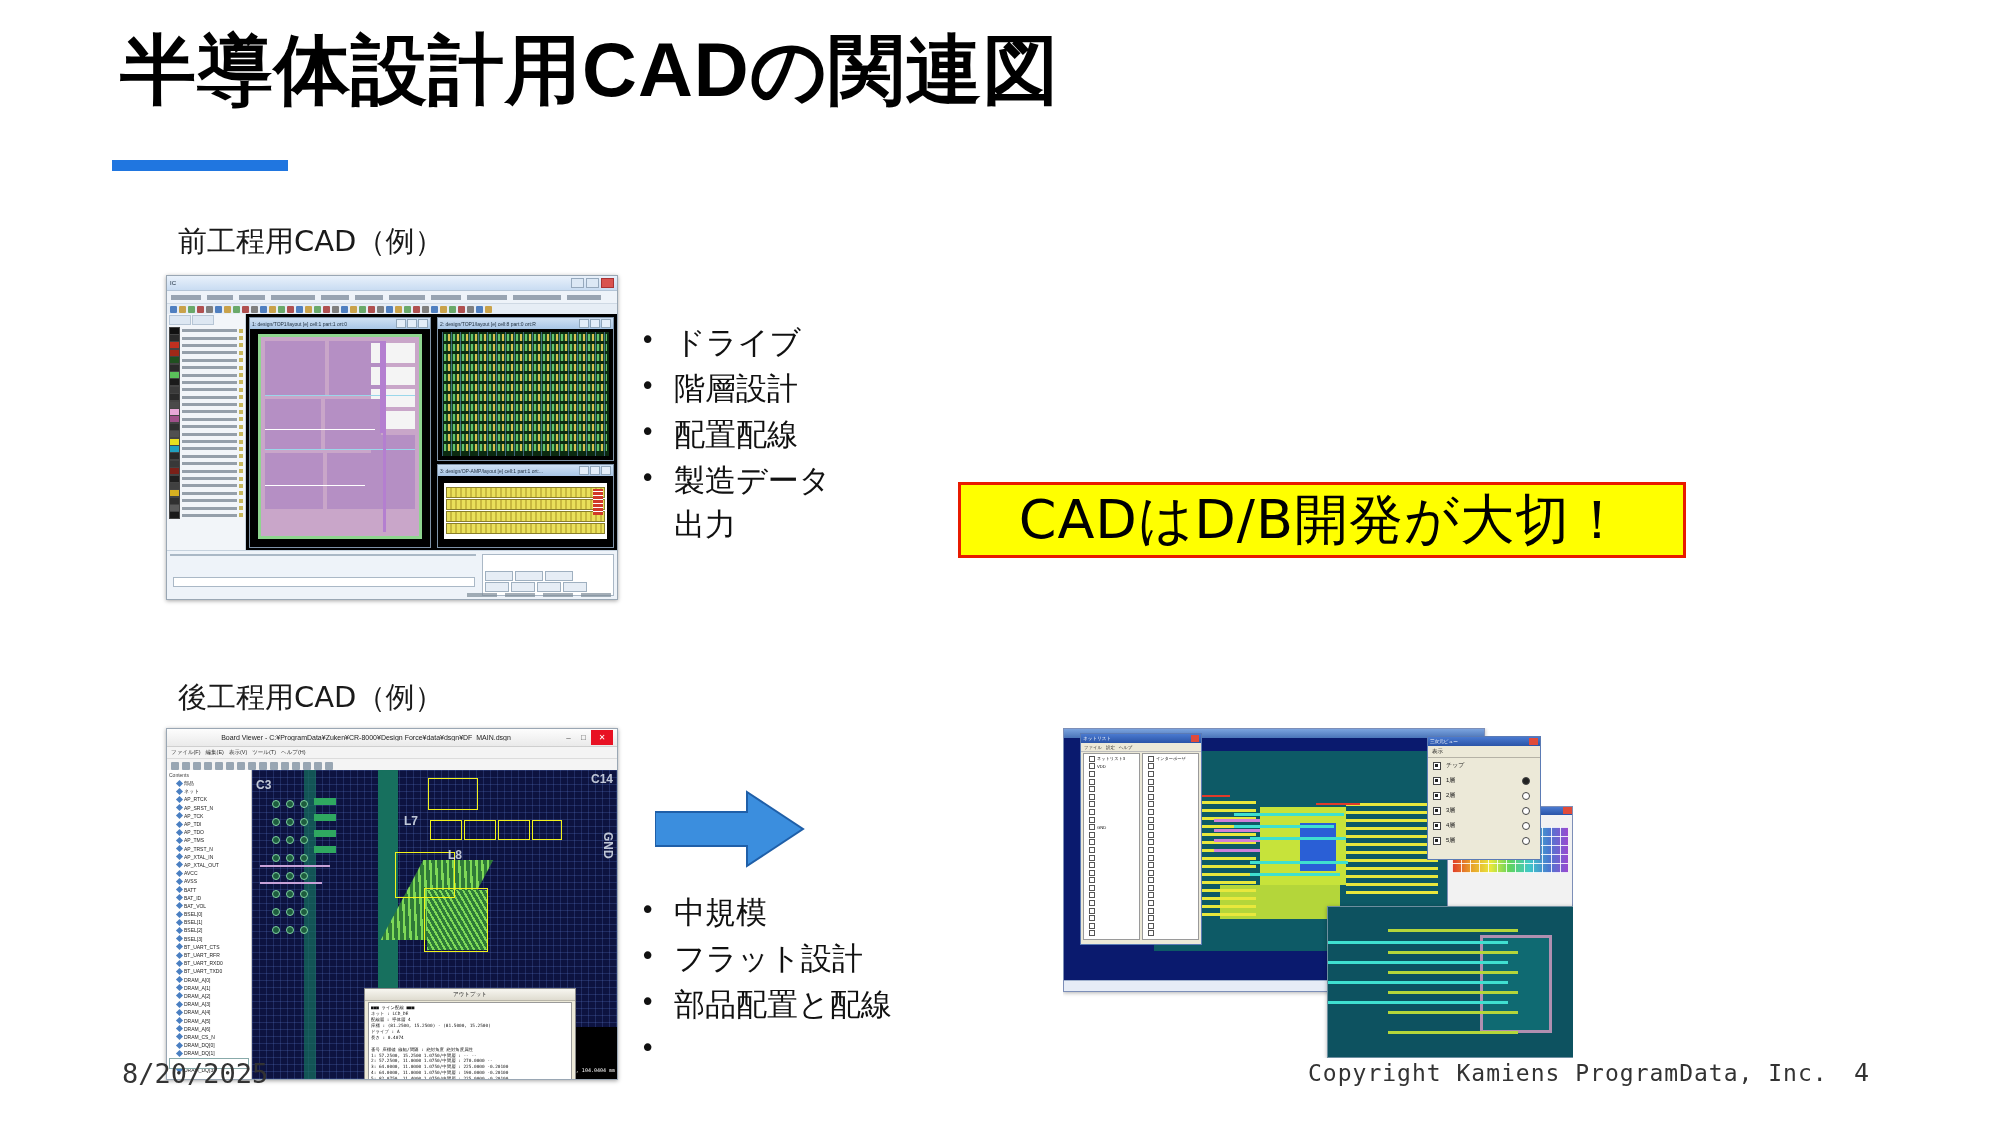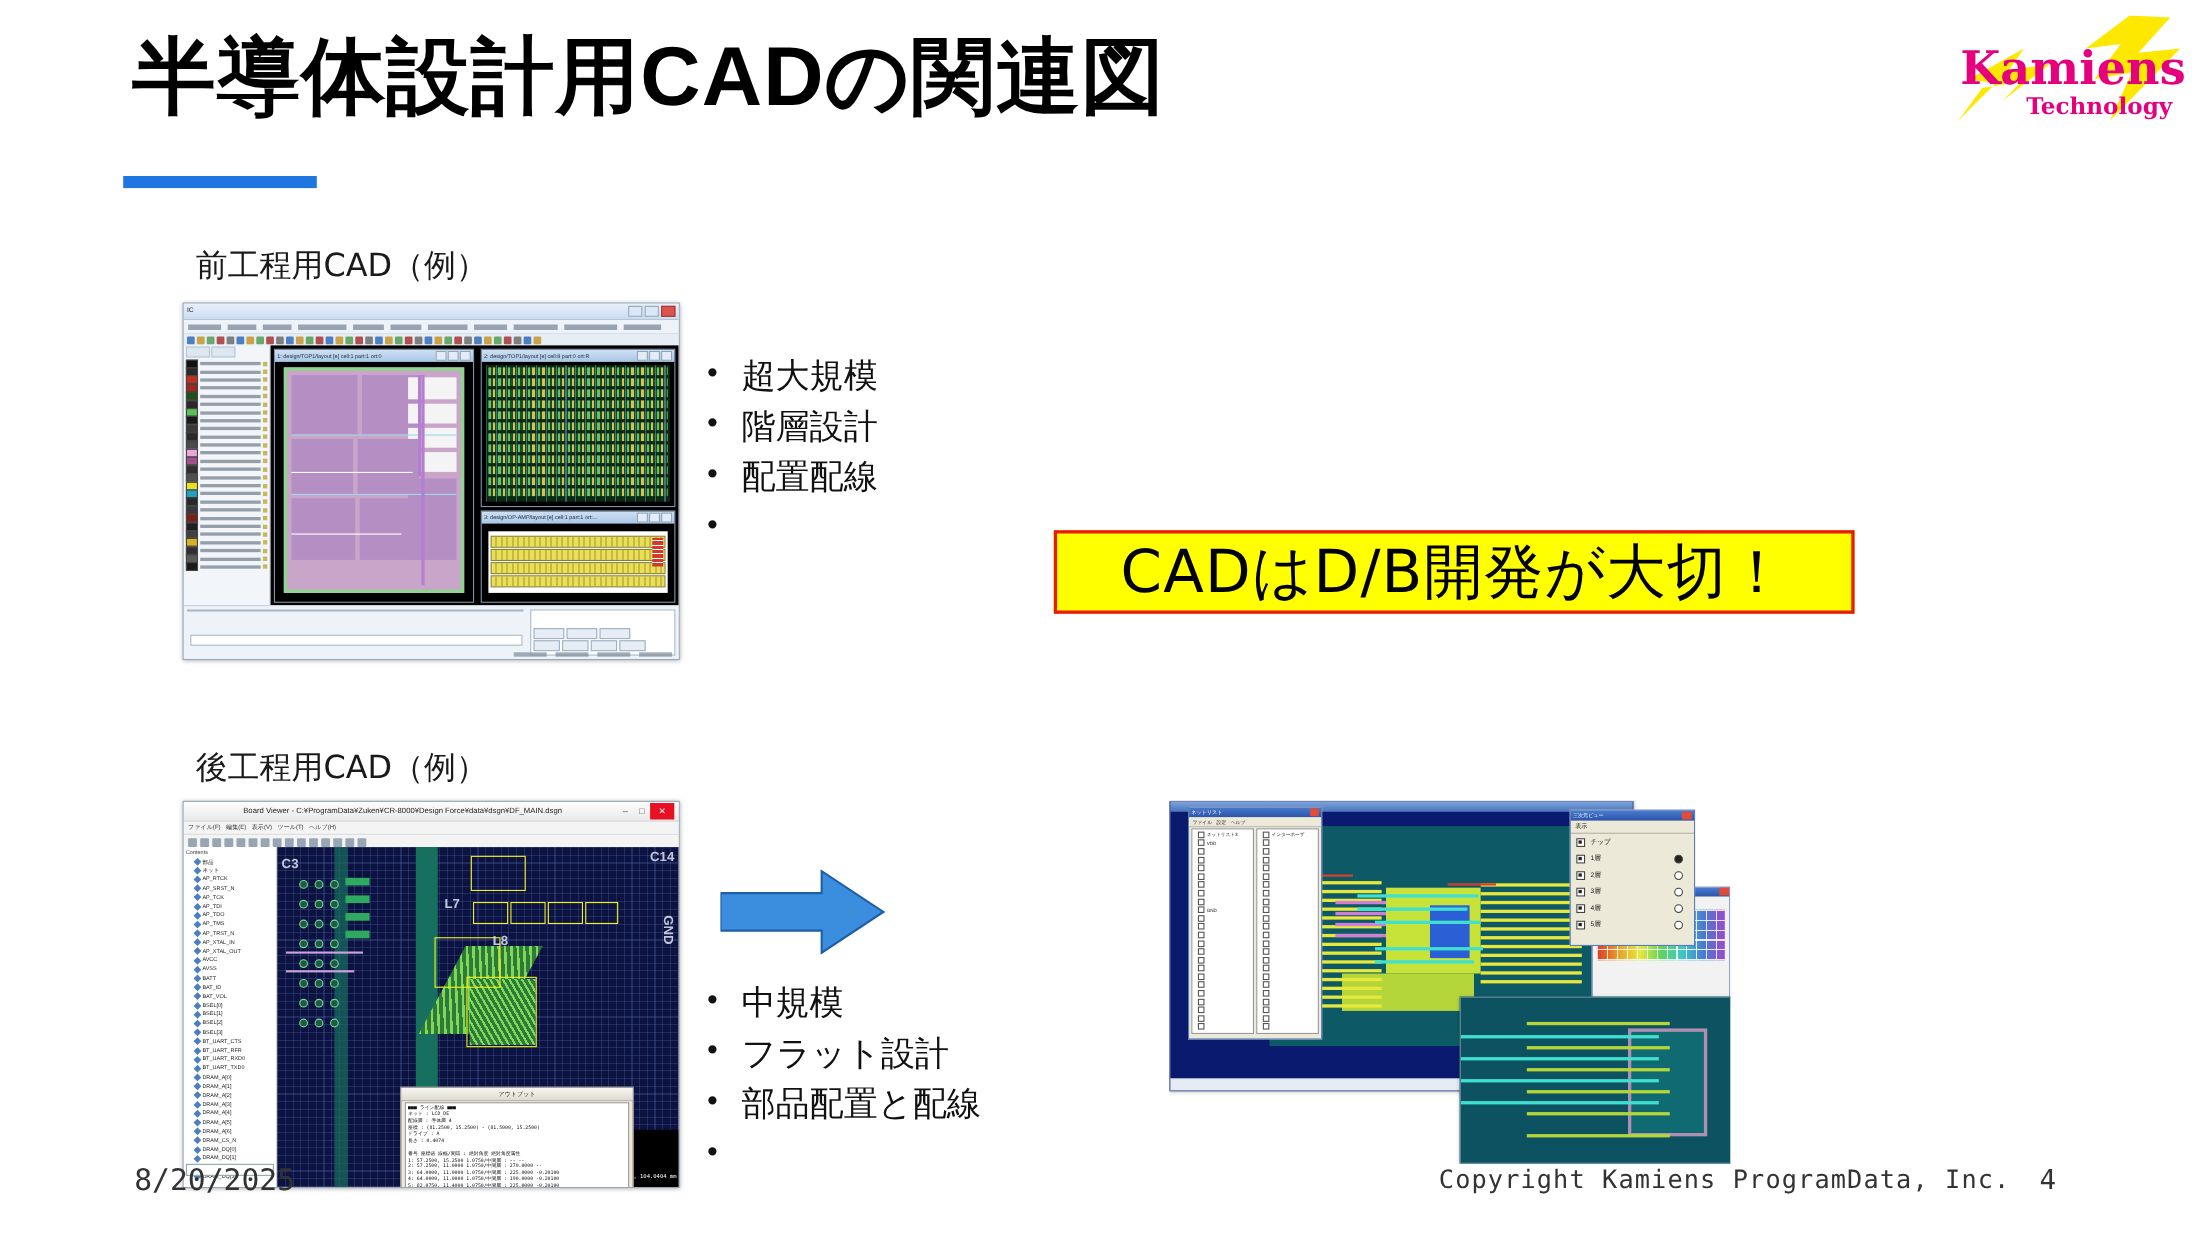--- a/index.html
+++ b/index.html
@@ -234,49 +234,41 @@
                   background:#0f6a72;border:3px solid #b08fb0;}
 </style>
 </head>
 <body>
 
 <div class="slide">
 
   <div class="title">半導体設計用CADの関連図</div>
   <div class="title-rule"></div>
 
-  <div class="logo">
-    <svg width="218" height="100" viewBox="0 0 218 100">
-      <g>
-        <polygon points="168,0 205,2 176,34 214,30 150,96 170,52 136,58 160,26 128,30" fill="#ffe800"></polygon>
-        <polygon points="12,96 46,62 22,58 72,30 58,50 96,44 52,78 70,60 34,66" fill="#ffe800"></polygon>
-      </g>
-      <text x="14" y="62" font-family="'DejaVu Serif','Liberation Serif',serif" font-size="42" font-weight="bold" fill="#e6007e">Kamiens</text>
-      <text x="74" y="90" font-family="'DejaVu Serif','Liberation Serif',serif" font-size="21" font-weight="bold" fill="#e6007e">Technology</text>
-    </svg>
-  </div>
 
   <div class="caption" id="cap-back">後工程用CAD（例）</div>
   <div class="caption" id="cap-front">前工程用CAD（例）</div>
 
   <div class="bullets" id="bul-front">
     <div class="row">
       <span class="dot">•</span>
-      <span class="txt">超大規模</span>
+      <span class="txt">ドライブ</span>
     </div>
     <div class="row">
       <span class="dot">•</span>
       <span class="txt">階層設計</span>
     </div>
     <div class="row">
       <span class="dot">•</span>
       <span class="txt">配置配線</span>
     </div>
     <div class="row">
       <span class="dot">•</span>
+      <span class="txt">製造データ
+出力</span>
     </div>
   </div>
 
   <div class="bullets" id="bul-back">
     <div class="row">
       <span class="dot">•</span>
       <span class="txt">中規模</span>
     </div>
     <div class="row">
       <span class="dot">•</span>

